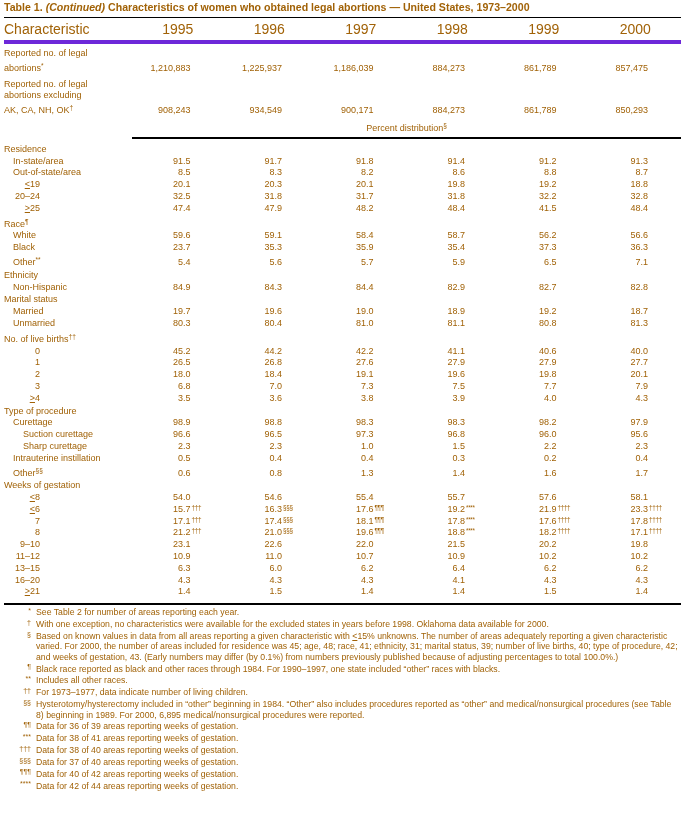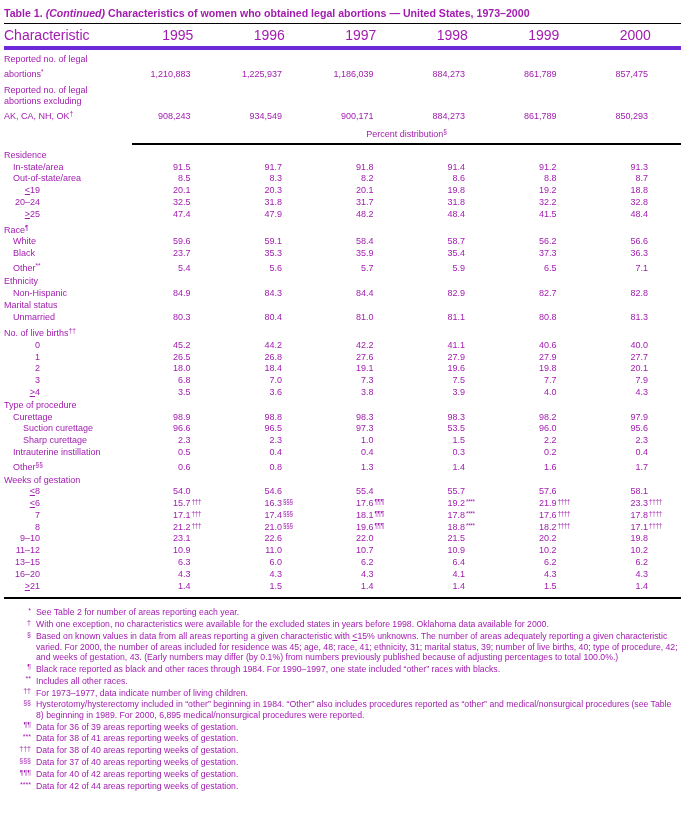--- a/index.html
+++ b/index.html
@@ -1,17 +1,17 @@
 <!DOCTYPE html>
 <html><head>
 <meta charset="utf-8">
 <style>
   html,body{margin:0;padding:0;background:#fff;}
-  .page{width:686px;height:814px;box-sizing:border-box;background:#fff;color:#a21caf;
-        font-family:"Liberation Sans","DejaVu Sans",sans-serif;padding:6px 5px 0 4px;overflow:hidden;}
+  .page{width:686px;height:814px;box-sizing:border-box;background:#fff;color:#a16207;
+        font-family:"Liberation Sans","DejaVu Sans",sans-serif;padding:0 5px 0 4px;overflow:hidden;}
   .title{font-size:10.6px;font-weight:bold;margin:1px 0 4px 0;letter-spacing:0;}
   .title .it{font-style:italic;}
   table.main{border-collapse:collapse;width:677px;table-layout:fixed;}
   thead th{font-weight:normal;font-size:14px;border-top:1px solid #000;border-bottom:4px solid #6d28d9;
            padding:3px 0 3px 0;}
   th.charhead{text-align:left;}
   th.year{text-align:center;}
   td{font-size:9px;line-height:11.8px;padding:0;vertical-align:bottom;}
   td.lab{text-align:left;white-space:nowrap;}
   td.num{text-align:right;padding-right:33px;white-space:nowrap;}
@@ -21,21 +21,21 @@
   sup.ls{font-size:6.5px;vertical-align:3px;}
   .ind1{padding-left:9px;}
   .ind2{padding-left:19px;}
   .numlab{display:inline-block;width:36px;text-align:right;}
   .ule{text-decoration:underline;}
   tr.countrow td{padding-top:4px;}
   tr.spanner td.sp{text-align:center;border-bottom:2px solid #000;padding:3px 0 2px 0;}
   tr.sec td{padding-top:1px;}
   tr.sec.first td{padding-top:5px;}
   tr.endrule td{height:5px;border-bottom:2.5px solid #000;}
-  .fnotes{margin-top:8px;}
+  .fnotes{margin-top:2px;}
   .fn{display:flex;font-size:8.7px;line-height:10.3px;margin-bottom:1.6px;}
   .fn .fm{flex:none;width:27px;text-align:right;padding-right:5px;font-size:7px;position:relative;top:-1.5px;}
   .fn .ft{flex:1;}
 </style>
 </head>
 <body>
 
 <div class="page">
   <div class="title">
     <span>Table 1.</span>
@@ -174,20 +174,29 @@
           <td class="num"><span class="v">84.3</span></td>
           <td class="num"><span class="v">84.4</span></td>
           <td class="num"><span class="v">82.9</span></td>
           <td class="num"><span class="v">82.7</span></td>
           <td class="num"><span class="v">82.8</span></td>
         </tr>
         <tr class="sec">
           <td class="lab" colspan="7">Marital status</td>
         </tr>
         <tr>
+          <td class="lab ind1">Married</td>
+          <td class="num"><span class="v">19.7</span></td>
+          <td class="num"><span class="v">19.6</span></td>
+          <td class="num"><span class="v">19.0</span></td>
+          <td class="num"><span class="v">18.9</span></td>
+          <td class="num"><span class="v">19.2</span></td>
+          <td class="num"><span class="v">18.7</span></td>
+        </tr>
+        <tr>
           <td class="lab ind1">Unmarried</td>
           <td class="num"><span class="v">80.3</span></td>
           <td class="num"><span class="v">80.4</span></td>
           <td class="num"><span class="v">81.0</span></td>
           <td class="num"><span class="v">81.1</span></td>
           <td class="num"><span class="v">80.8</span></td>
           <td class="num"><span class="v">81.3</span></td>
         </tr>
         <tr class="sec">
           <td class="lab" colspan="7">No. of live births<sup class="ls">††</sup></td>
@@ -247,21 +256,21 @@
           <td class="num"><span class="v">98.3</span></td>
           <td class="num"><span class="v">98.3</span></td>
           <td class="num"><span class="v">98.2</span></td>
           <td class="num"><span class="v">97.9</span></td>
         </tr>
         <tr>
           <td class="lab ind2">Suction curettage</td>
           <td class="num"><span class="v">96.6</span></td>
           <td class="num"><span class="v">96.5</span></td>
           <td class="num"><span class="v">97.3</span></td>
-          <td class="num"><span class="v">53.5</span></td>
+          <td class="num"><span class="v">96.8</span></td>
           <td class="num"><span class="v">96.0</span></td>
           <td class="num"><span class="v">95.6</span></td>
         </tr>
         <tr>
           <td class="lab ind2">Sharp curettage</td>
           <td class="num"><span class="v">2.3</span></td>
           <td class="num"><span class="v">2.3</span></td>
           <td class="num"><span class="v">1.0</span></td>
           <td class="num"><span class="v">1.5</span></td>
           <td class="num"><span class="v">2.2</span></td>

